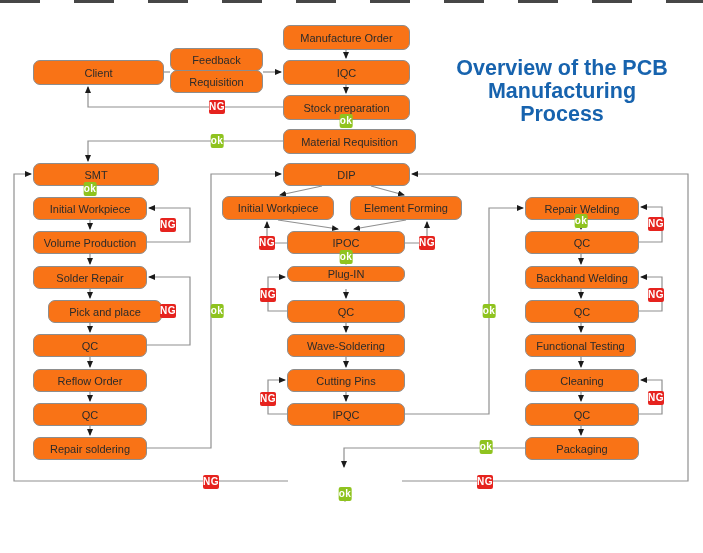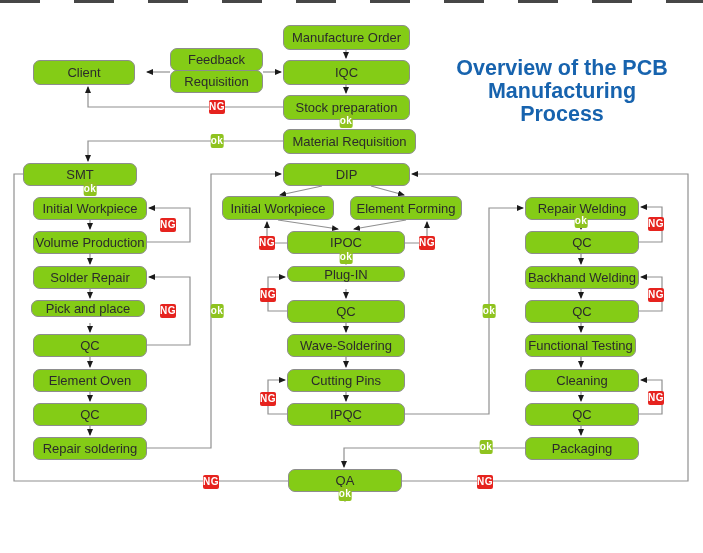--- a/index.html
+++ b/index.html
@@ -6,24 +6,24 @@
   .canvas{
     position:relative;width:703px;height:553px;background:#fff;overflow:hidden;
     font-family:"Liberation Sans", sans-serif;
   }
   .top-dashes{
     position:absolute;top:0;left:0;width:703px;height:3px;
     background:repeating-linear-gradient(90deg,#262626 0 40px,transparent 40px 74px);
     opacity:.85;
   }
   .node{
-    position:absolute;box-sizing:border-box;background:#84cc16;
+    position:absolute;box-sizing:border-box;background:#f97316;
     border:1.4px solid #8d8d8d;border-radius:7px;
     display:flex;align-items:center;justify-content:center;
-    font-size:13px;color:#2b2b2b;white-space:nowrap;z-index:2;
+    font-size:11px;color:#2b2b2b;white-space:nowrap;z-index:2;
   }
   .badge{
     position:absolute;transform:translate(-50%,-50%);z-index:3;
     font-size:10px;font-weight:bold;color:#fff;line-height:1;
     padding:2px 0;border-radius:2px;letter-spacing:.5px;
   }
   .badge.ok{background:#8fc31f;}
   .badge.ng{background:#e6231e;}
   .title{
     position:absolute;left:452px;top:57px;width:220px;z-index:2;
@@ -111,44 +111,43 @@
       <path d="M345,492 L345,501" marker-end="url(#arr)"></path>
     </g>
   </svg>
 
   <div class="title">Overview of the PCB Manufacturing Process</div>
 
   <div class="node" style="left:283px;top:25px;width:127px;height:25px">Manufacture Order</div>
   <div class="node" style="left:283px;top:60px;width:127px;height:25px">IQC</div>
   <div class="node" style="left:283px;top:95px;width:127px;height:25px">Stock preparation</div>
   <div class="node" style="left:283px;top:129px;width:133px;height:25px">Material Requisition</div>
-  <div class="node" style="left:33px;top:60px;width:102px;height:25px">Client</div>
+  <div class="node" style="left:33px;top:60px;width:131px;height:25px">Client</div>
   <div class="node" style="left:170px;top:48px;width:93px;height:23px">Feedback</div>
   <div class="node" style="left:170px;top:70px;width:93px;height:23px">Requisition</div>
 
-  <div class="node" style="left:23px;top:163px;width:114px;height:23px">SMT</div>
+  <div class="node" style="left:33px;top:163px;width:126px;height:23px">SMT</div>
   <div class="node" style="left:33px;top:197px;width:114px;height:23px">Initial Workpiece</div>
   <div class="node" style="left:33px;top:231px;width:114px;height:23px">Volume Production</div>
   <div class="node" style="left:33px;top:266px;width:114px;height:23px">Solder Repair</div>
-  <div class="node" style="left:31px;top:300px;width:114px;height:17px">Pick and place</div>
+  <div class="node" style="left:48px;top:300px;width:114px;height:23px">Pick and place</div>
   <div class="node" style="left:33px;top:334px;width:114px;height:23px">QC</div>
-  <div class="node" style="left:33px;top:369px;width:114px;height:23px">Element Oven</div>
+  <div class="node" style="left:33px;top:369px;width:114px;height:23px">Reflow Order</div>
   <div class="node" style="left:33px;top:403px;width:114px;height:23px">QC</div>
   <div class="node" style="left:33px;top:437px;width:114px;height:23px">Repair soldering</div>
 
   <div class="node" style="left:283px;top:163px;width:127px;height:23px">DIP</div>
   <div class="node" style="left:222px;top:196px;width:112px;height:24px">Initial Workpiece</div>
   <div class="node" style="left:350px;top:196px;width:112px;height:24px">Element Forming</div>
   <div class="node" style="left:287px;top:231px;width:118px;height:23px">IPOC</div>
   <div class="node" style="left:287px;top:266px;width:118px;height:16px">Plug-IN</div>
   <div class="node" style="left:287px;top:300px;width:118px;height:23px">QC</div>
   <div class="node" style="left:287px;top:334px;width:118px;height:23px">Wave-Soldering</div>
   <div class="node" style="left:287px;top:369px;width:118px;height:23px">Cutting Pins</div>
   <div class="node" style="left:287px;top:403px;width:118px;height:23px">IPQC</div>
-  <div class="node" style="left:288px;top:469px;width:114px;height:23px">QA</div>
 
   <div class="node" style="left:525px;top:197px;width:114px;height:23px">Repair Welding</div>
   <div class="node" style="left:525px;top:231px;width:114px;height:23px">QC</div>
   <div class="node" style="left:525px;top:266px;width:114px;height:23px">Backhand Welding</div>
   <div class="node" style="left:525px;top:300px;width:114px;height:23px">QC</div>
   <div class="node" style="left:525px;top:334px;width:111px;height:23px">Functional Testing</div>
   <div class="node" style="left:525px;top:369px;width:114px;height:23px">Cleaning</div>
   <div class="node" style="left:525px;top:403px;width:114px;height:23px">QC</div>
   <div class="node" style="left:525px;top:437px;width:114px;height:23px">Packaging</div>
 

